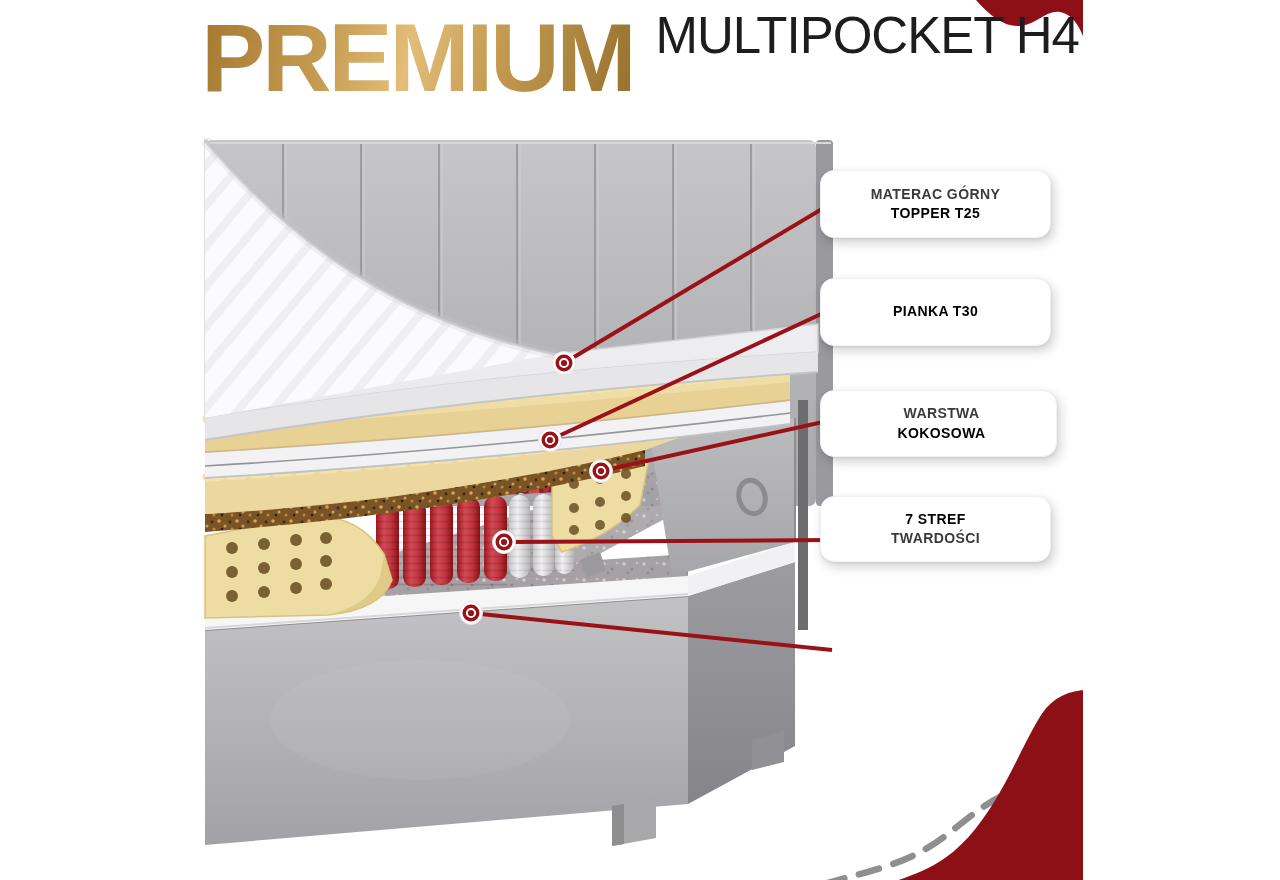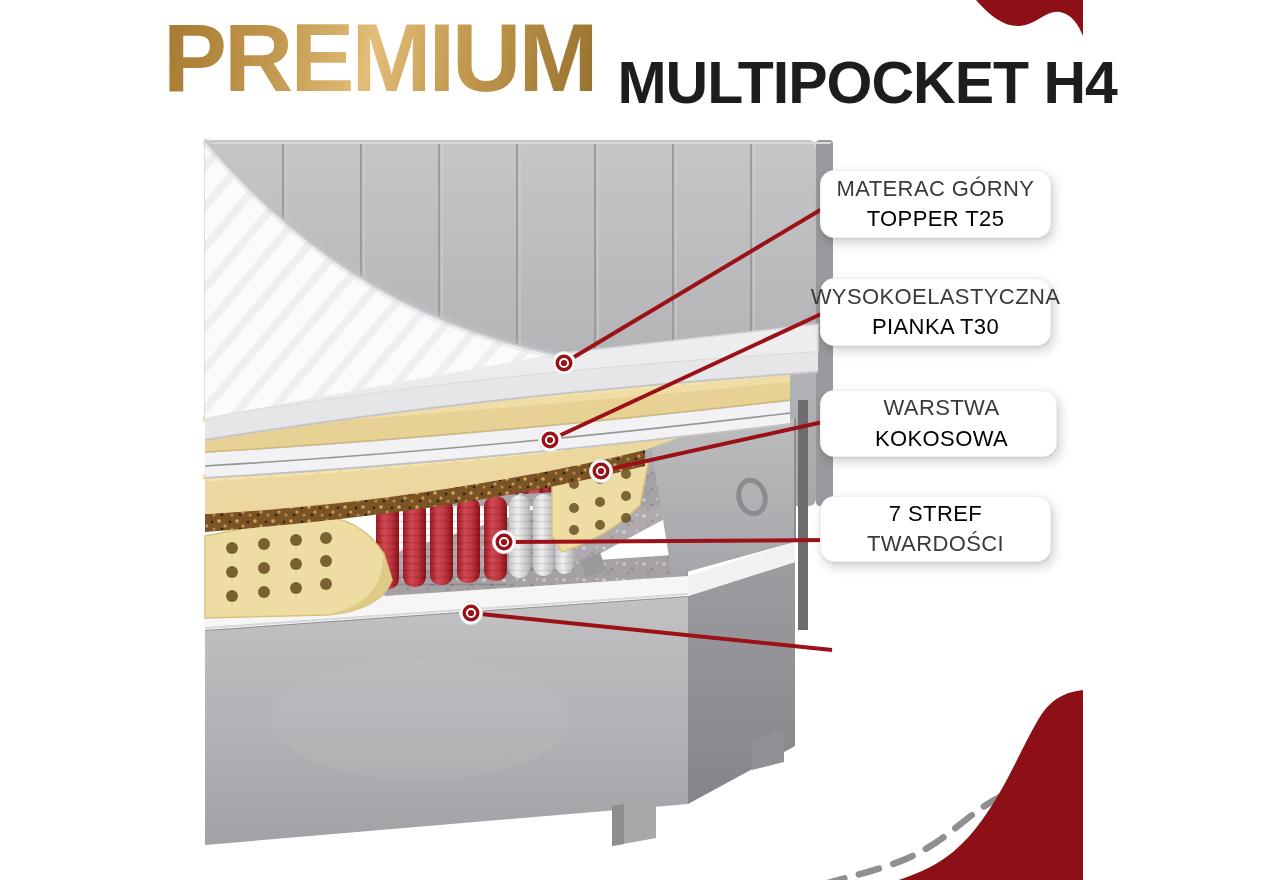--- a/index.html
+++ b/index.html
@@ -6,29 +6,29 @@
   .stage{position:relative;width:1280px;height:880px;background:#fff;overflow:hidden;
          font-family:"Liberation Sans",sans-serif;}
   .stage svg.scene{position:absolute;left:0;top:0;width:1280px;height:880px;display:block;}
 
   
   .title-row{position:absolute;left:0;top:10px;width:1280px;display:flex;
              justify-content:center;align-items:flex-start;gap:22px;z-index:3;}
   .title-brand{font-size:96px;font-weight:bold;letter-spacing:-3px;line-height:1;
                background:linear-gradient(103deg,#a87a33 2%,#c49a50 28%,#e3bd79 48%,#c49a50 68%,#997430 98%);
                -webkit-background-clip:text;background-clip:text;color:transparent;}
-  .title-model{font-size:59px;font-weight:bold;letter-spacing:-1px;line-height:1;color:#1d1d1f;margin-top:44px;}
+  .title-model{font-size:51px;font-weight:normal;letter-spacing:-1px;line-height:1;color:#1d1d1f;}
 
   
   .callout-card{position:absolute;left:820px;width:229px;background:#fff;border-radius:14px;
                 border:1px solid #f1f1f1;
                 box-shadow:3px 5px 12px rgba(0,0,0,.18), 0 1px 3px rgba(0,0,0,.08);
                 display:flex;flex-direction:column;justify-content:center;align-items:center;
                 text-align:center;z-index:2;}
-  .card-line{font-size:22px;font-weight:normal;letter-spacing:.4px;line-height:1.38;}
+  .card-line{font-size:14px;font-weight:bold;letter-spacing:.4px;line-height:1.38;}
   .card-line[data-tone="dark"]{color:#3a3a3a;}
   .card-line[data-tone="gold"]{color:#000000;}
   .cc1{top:170px;height:66px;}
   .cc2{top:278px;height:66px;}
   .cc3{top:390px;height:65px;padding-left:6px;}
   .cc4{top:496px;height:64px;}
   .cc5{top:620px;height:66px;}
 </style>
 </head>
 <body>
@@ -276,21 +276,20 @@
   <div class="title-row">
     <span class="title-brand">PREMIUM</span>
     <span class="title-model">MULTIPOCKET H4</span>
   </div>
 
   <div class="callout-card cc1">
     <span class="card-line" data-tone="dark">MATERAC GÓRNY</span>
     <span class="card-line" data-tone="gold">TOPPER T25</span>
   </div>
   <div class="callout-card cc2">
-    <span class="card-line" data-tone="dark">WYSOKOELASTYCZNA</span>
     <span class="card-line" data-tone="gold">PIANKA T30</span>
   </div>
   <div class="callout-card cc3">
     <span class="card-line" data-tone="dark">WARSTWA</span>
     <span class="card-line" data-tone="gold">KOKOSOWA</span>
   </div>
   <div class="callout-card cc4">
     <span class="card-line" data-tone="gold">7 STREF</span>
     <span class="card-line" data-tone="dark">TWARDOŚCI</span>
   </div>

